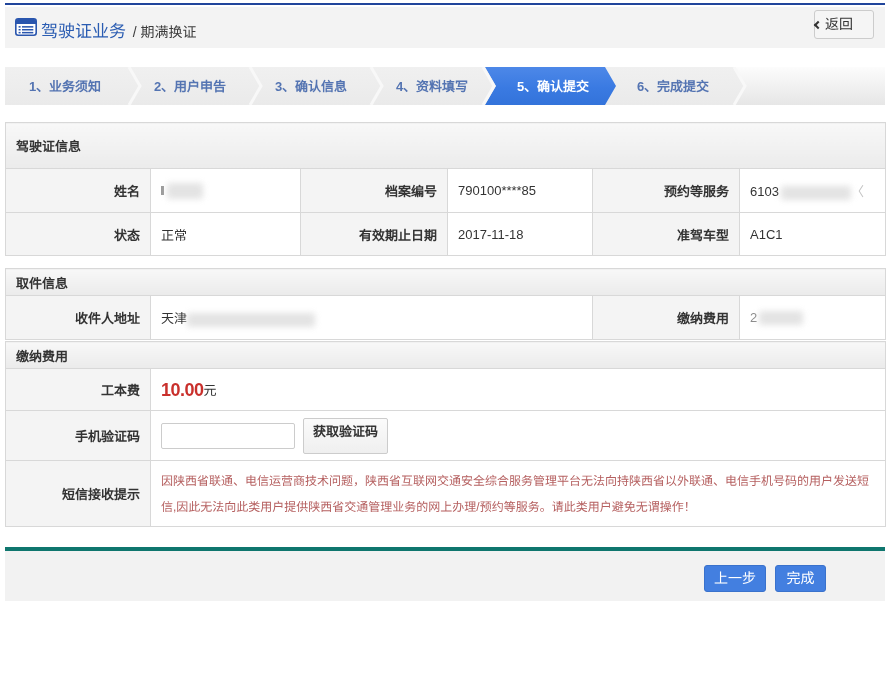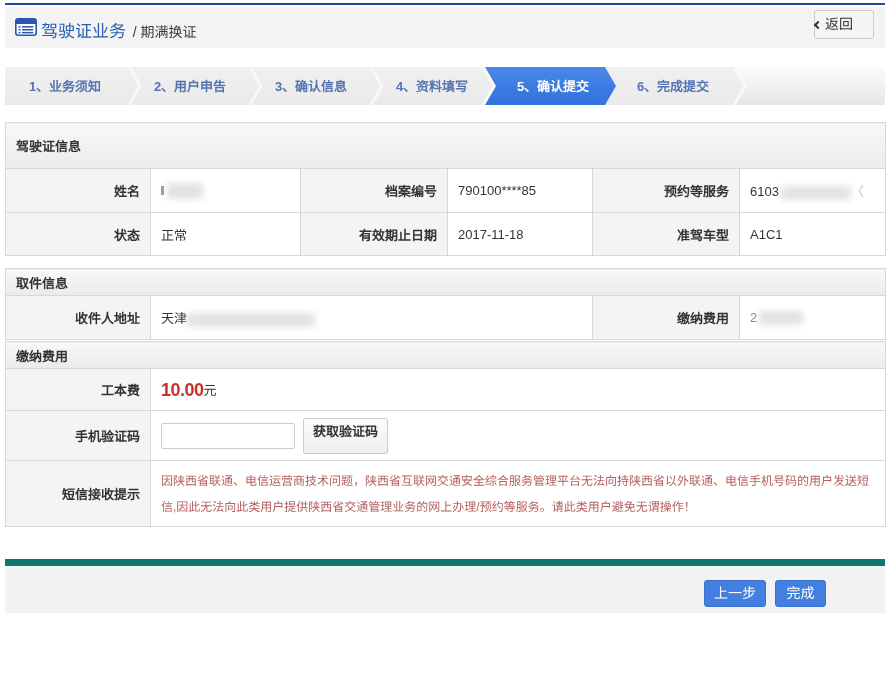--- a/index.html
+++ b/index.html
@@ -33,21 +33,21 @@
 .t3 tr.r1 td { height:42px; }
 .t3 tr.r2 td { height:42px; }
 .t3 tr.r3 td { height:50px; }
 .t3 tr.r4 td { height:66px; }
 .fee { color:#c9302c; font-weight:bold; font-size:18px; letter-spacing:-0.5px; position:relative; top:1px; }
 .yuan { color:#333; font-size:13px; font-weight:normal; }
 table.info td.redmsg { color:#b55f5f; font-size:12px; line-height:26px; }
 .vinput { display:inline-block; width:134px; height:26px; border:1px solid #ccc; border-radius:2px; background:#fff; vertical-align:middle; }
 .vbtn { display:inline-block; margin-left:8px; height:36px; line-height:26px; padding:0 9px; background:linear-gradient(#fbfbfb,#efefef); border:1px solid #ccc; border-radius:2px; font-size:13px; font-weight:bold; color:#333; vertical-align:middle; }
 .blur1 { display:inline-block; vertical-align:middle; border-radius:2px; background:#d6d6d6; filter:blur(3px); opacity:.68; }
-.footer { margin-top:32px; height:54px; background:#f2f2f2; border-top:7px solid #0f766e; position:relative; }
+.footer { margin-top:20px; height:54px; background:#f2f2f2; border-top:4px solid #0f766e; position:relative; }
 .btn { position:absolute; top:14px; height:27px; background:#437fe0; border:1px solid #3a72cc; border-radius:3px; color:#fff; font-size:14px; text-align:center; line-height:25px; }
 .prev { right:119px; width:62px; }
 .done { right:59px; width:51px; }
 </style>
 </head>
 <body>
 <div class="wrap">
   <div class="topline"></div>
   <div class="pgheader">
     <svg class="icon" width="22" height="18" viewBox="0 0 22 18">

